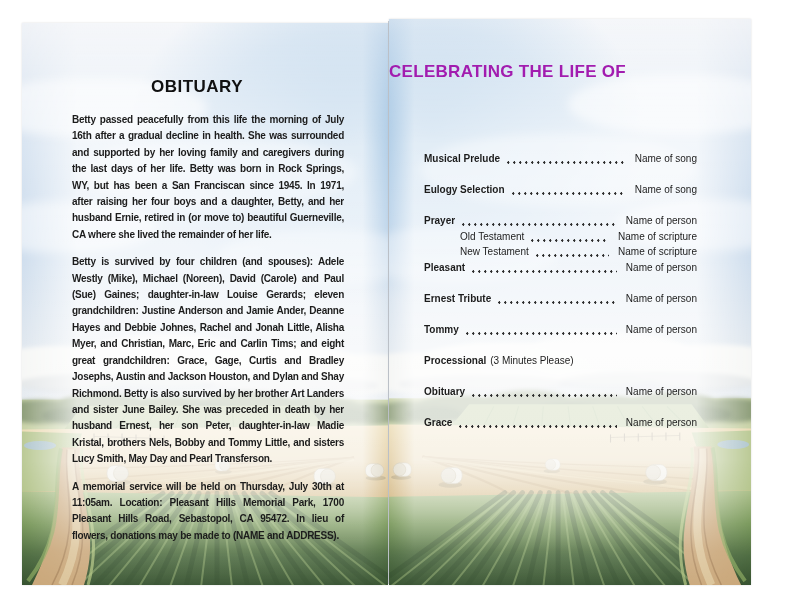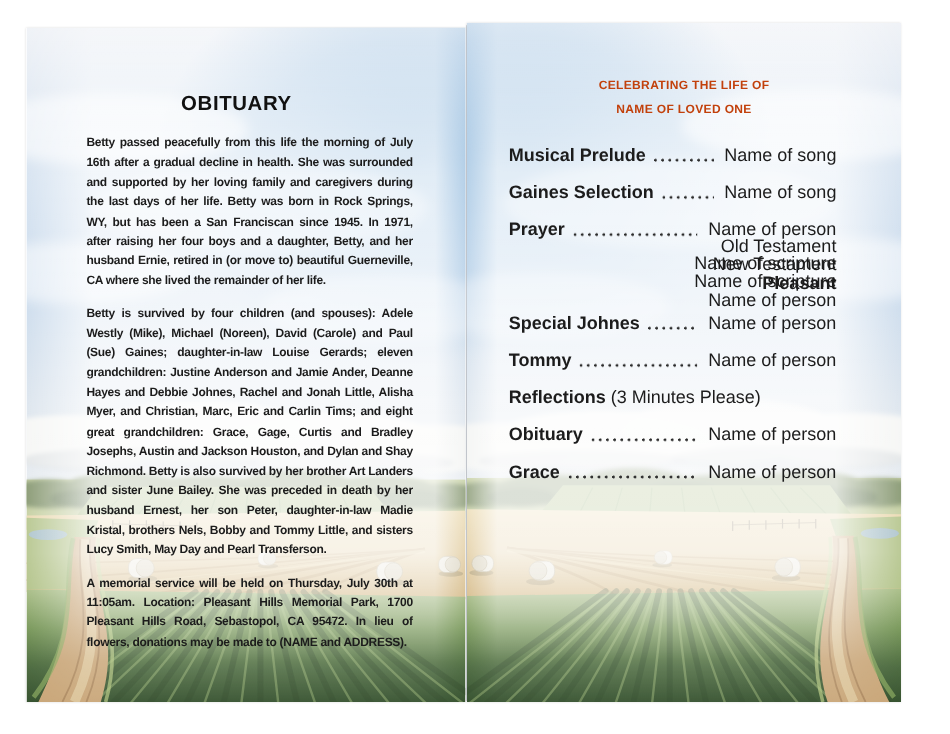--- a/index.html
+++ b/index.html
@@ -34,34 +34,34 @@
 
   
   .obit-title{position:absolute;top:54px;left:0;right:16px;margin:0;text-align:center;
     font-size:17px;font-weight:bold;letter-spacing:.5px;color:#111;}
   .obit-text{position:absolute;top:89px;left:50px;right:44px;
     font-size:10px;line-height:16.4px;font-weight:bold;letter-spacing:-.25px;
     text-align:justify;color:#1c1c1c;}
   .obit-text p{margin:0 0 11px 0;}
 
   
-  .svc-title{position:absolute;top:43px;left:0;right:0;margin:0;text-align:center;
-    font-size:10px;line-height:19.5px;font-weight:bold;letter-spacing:.3px;color:#c2410c;}
-  .svc-rows{position:absolute;top:102px;left:35px;right:54px;font-size:15px;color:#1c1c1c;}
+  .svc-title{position:absolute;top:43px;left:0;right:0;margin:0;text-align:left;
+    font-size:17px;line-height:19.5px;font-weight:bold;letter-spacing:.3px;color:#a21caf;}
+  .svc-rows{position:absolute;top:131px;left:35px;right:54px;font-size:10px;color:#1c1c1c;}
   .srow{display:flex;align-items:flex-end;height:15px;line-height:13px;}
   .srow + .srow{margin-top:16px;}
-  .srow.indent, .srow.indent + .srow{margin-top:.5px;flex-direction:column;}
+  .srow.indent, .srow.indent + .srow{margin-top:.5px;}
   .srow.indent{padding-left:36px;}
   .lbl{font-weight:bold;white-space:nowrap;}
   .srow.indent .lbl{font-weight:normal;}
   .note{font-weight:normal;margin-left:4px;white-space:nowrap;}
   .dots{flex:1 1 auto;height:3px;margin:0 9px 1px 7px;
     background-image:radial-gradient(circle at 1.3px 1.5px,#2c2c2c 1px,rgba(0,0,0,0) 1.35px);
     background-size:6px 3px;background-repeat:repeat-x;background-position:left bottom;}
-  .val{font-weight:normal;white-space:nowrap;}
+  .val{font-weight:normal;white-space:nowrap;margin-top:16px;}
 </style>
 </head>
 <body>
 
 <svg width="0" height="0" style="position:absolute" aria-hidden="true">
   <defs>
     <linearGradient id="sky" x1="0" y1="0" x2="0" y2="1">
       <stop offset="0" stop-color="#eef1f6"></stop>
         <stop offset=".3" stop-color="#cfdeee"></stop>
       <stop offset=".55" stop-color="#c0d4e9"></stop>
@@ -234,30 +234,29 @@
   </div>
 
   <div class="page page-right">
     <svg class="scene" viewBox="0 0 366 564" preserveAspectRatio="none">
         <use href="#farm-scene"></use>
       </svg>
     <div class="wash"></div>
     <div class="content">
       <h2 class="svc-title">
         <span>CELEBRATING THE LIFE OF</span><br>
-        <span>NAME OF LOVED ONE</span>
       </h2>
       <div class="svc-rows">
           <div class="srow">
             <span class="lbl">Musical Prelude</span>
             <span class="dots"></span>
             <span class="val">Name of song</span>
           </div>
           <div class="srow">
-            <span class="lbl">Gaines Selection</span>
+            <span class="lbl">Eulogy Selection</span>
             <span class="dots"></span>
             <span class="val">Name of song</span>
           </div>
           <div class="srow">
             <span class="lbl">Prayer</span>
             <span class="dots"></span>
             <span class="val">Name of person</span>
           </div>
           <div class="srow indent">
             <span class="lbl">Old Testament</span>
@@ -268,31 +267,31 @@
             <span class="lbl">New Testament</span>
             <span class="dots"></span>
             <span class="val">Name of scripture</span>
           </div>
           <div class="srow">
             <span class="lbl">Pleasant</span>
             <span class="dots"></span>
             <span class="val">Name of person</span>
           </div>
           <div class="srow">
-            <span class="lbl">Special Johnes</span>
+            <span class="lbl">Ernest Tribute</span>
             <span class="dots"></span>
             <span class="val">Name of person</span>
           </div>
           <div class="srow">
             <span class="lbl">Tommy</span>
             <span class="dots"></span>
             <span class="val">Name of person</span>
           </div>
           <div class="srow">
-            <span class="lbl">Reflections</span>
+            <span class="lbl">Processional</span>
             <span class="note">(3 Minutes Please)</span>
           </div>
           <div class="srow">
             <span class="lbl">Obituary</span>
             <span class="dots"></span>
             <span class="val">Name of person</span>
           </div>
           <div class="srow">
             <span class="lbl">Grace</span>
             <span class="dots"></span>

